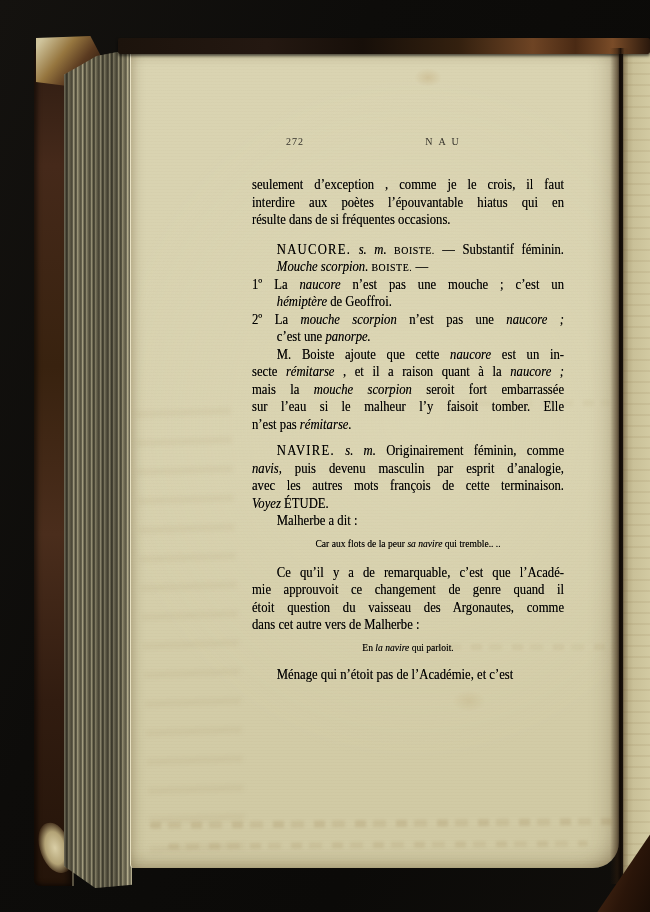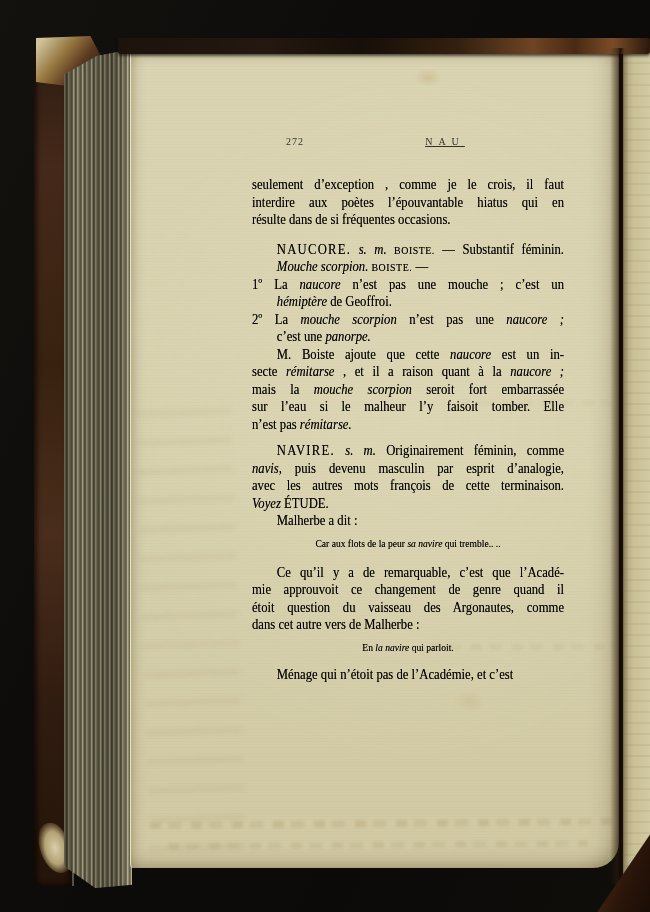--- a/index.html
+++ b/index.html
@@ -83,21 +83,21 @@
   .ghost.g4{left:460px;top:400px;width:150px;height:6px;opacity:.14;}
   .ghost-margin{
     left:142px;top:390px;width:96px;height:460px;z-index:8;opacity:.5;
     filter:blur(2.4px);transform:rotate(-2deg);
     background:repeating-linear-gradient(0deg,rgba(132,102,56,.16) 0 5px,rgba(0,0,0,0) 5px 29px);
   }
 
   
   .running-header{left:252px;top:136px;width:312px;height:20px;z-index:9;color:#34312a;font-size:10px;margin-left:34px;}
   .page-number{position:absolute;left:0;top:0;letter-spacing:1px;}
-  .running-title{position:absolute;left:0;right:0;text-align:center;letter-spacing:6px;text-indent:6px;text-decoration:underline;}
+  .running-title{position:absolute;left:0;right:0;text-align:center;letter-spacing:6px;text-indent:6px;}
   .text-block{left:252px;top:176px;width:312px;z-index:9;color:#000000;}
   .line{
     width:352px;transform:scaleX(.8864);transform-origin:0 0;
     font-size:14.3px;line-height:17.5px;height:17.5px;white-space:nowrap;
     text-shadow:0 0 .5px rgba(52,48,40,.65);
   }
   .line.just{text-align:justify;text-align-last:justify;white-space:normal;}
   .line.ind{text-indent:28px;}
   .line.sm{font-size:10.8px;line-height:14px;height:14px;text-align:center;}
   .s-i{font-style:italic;}

